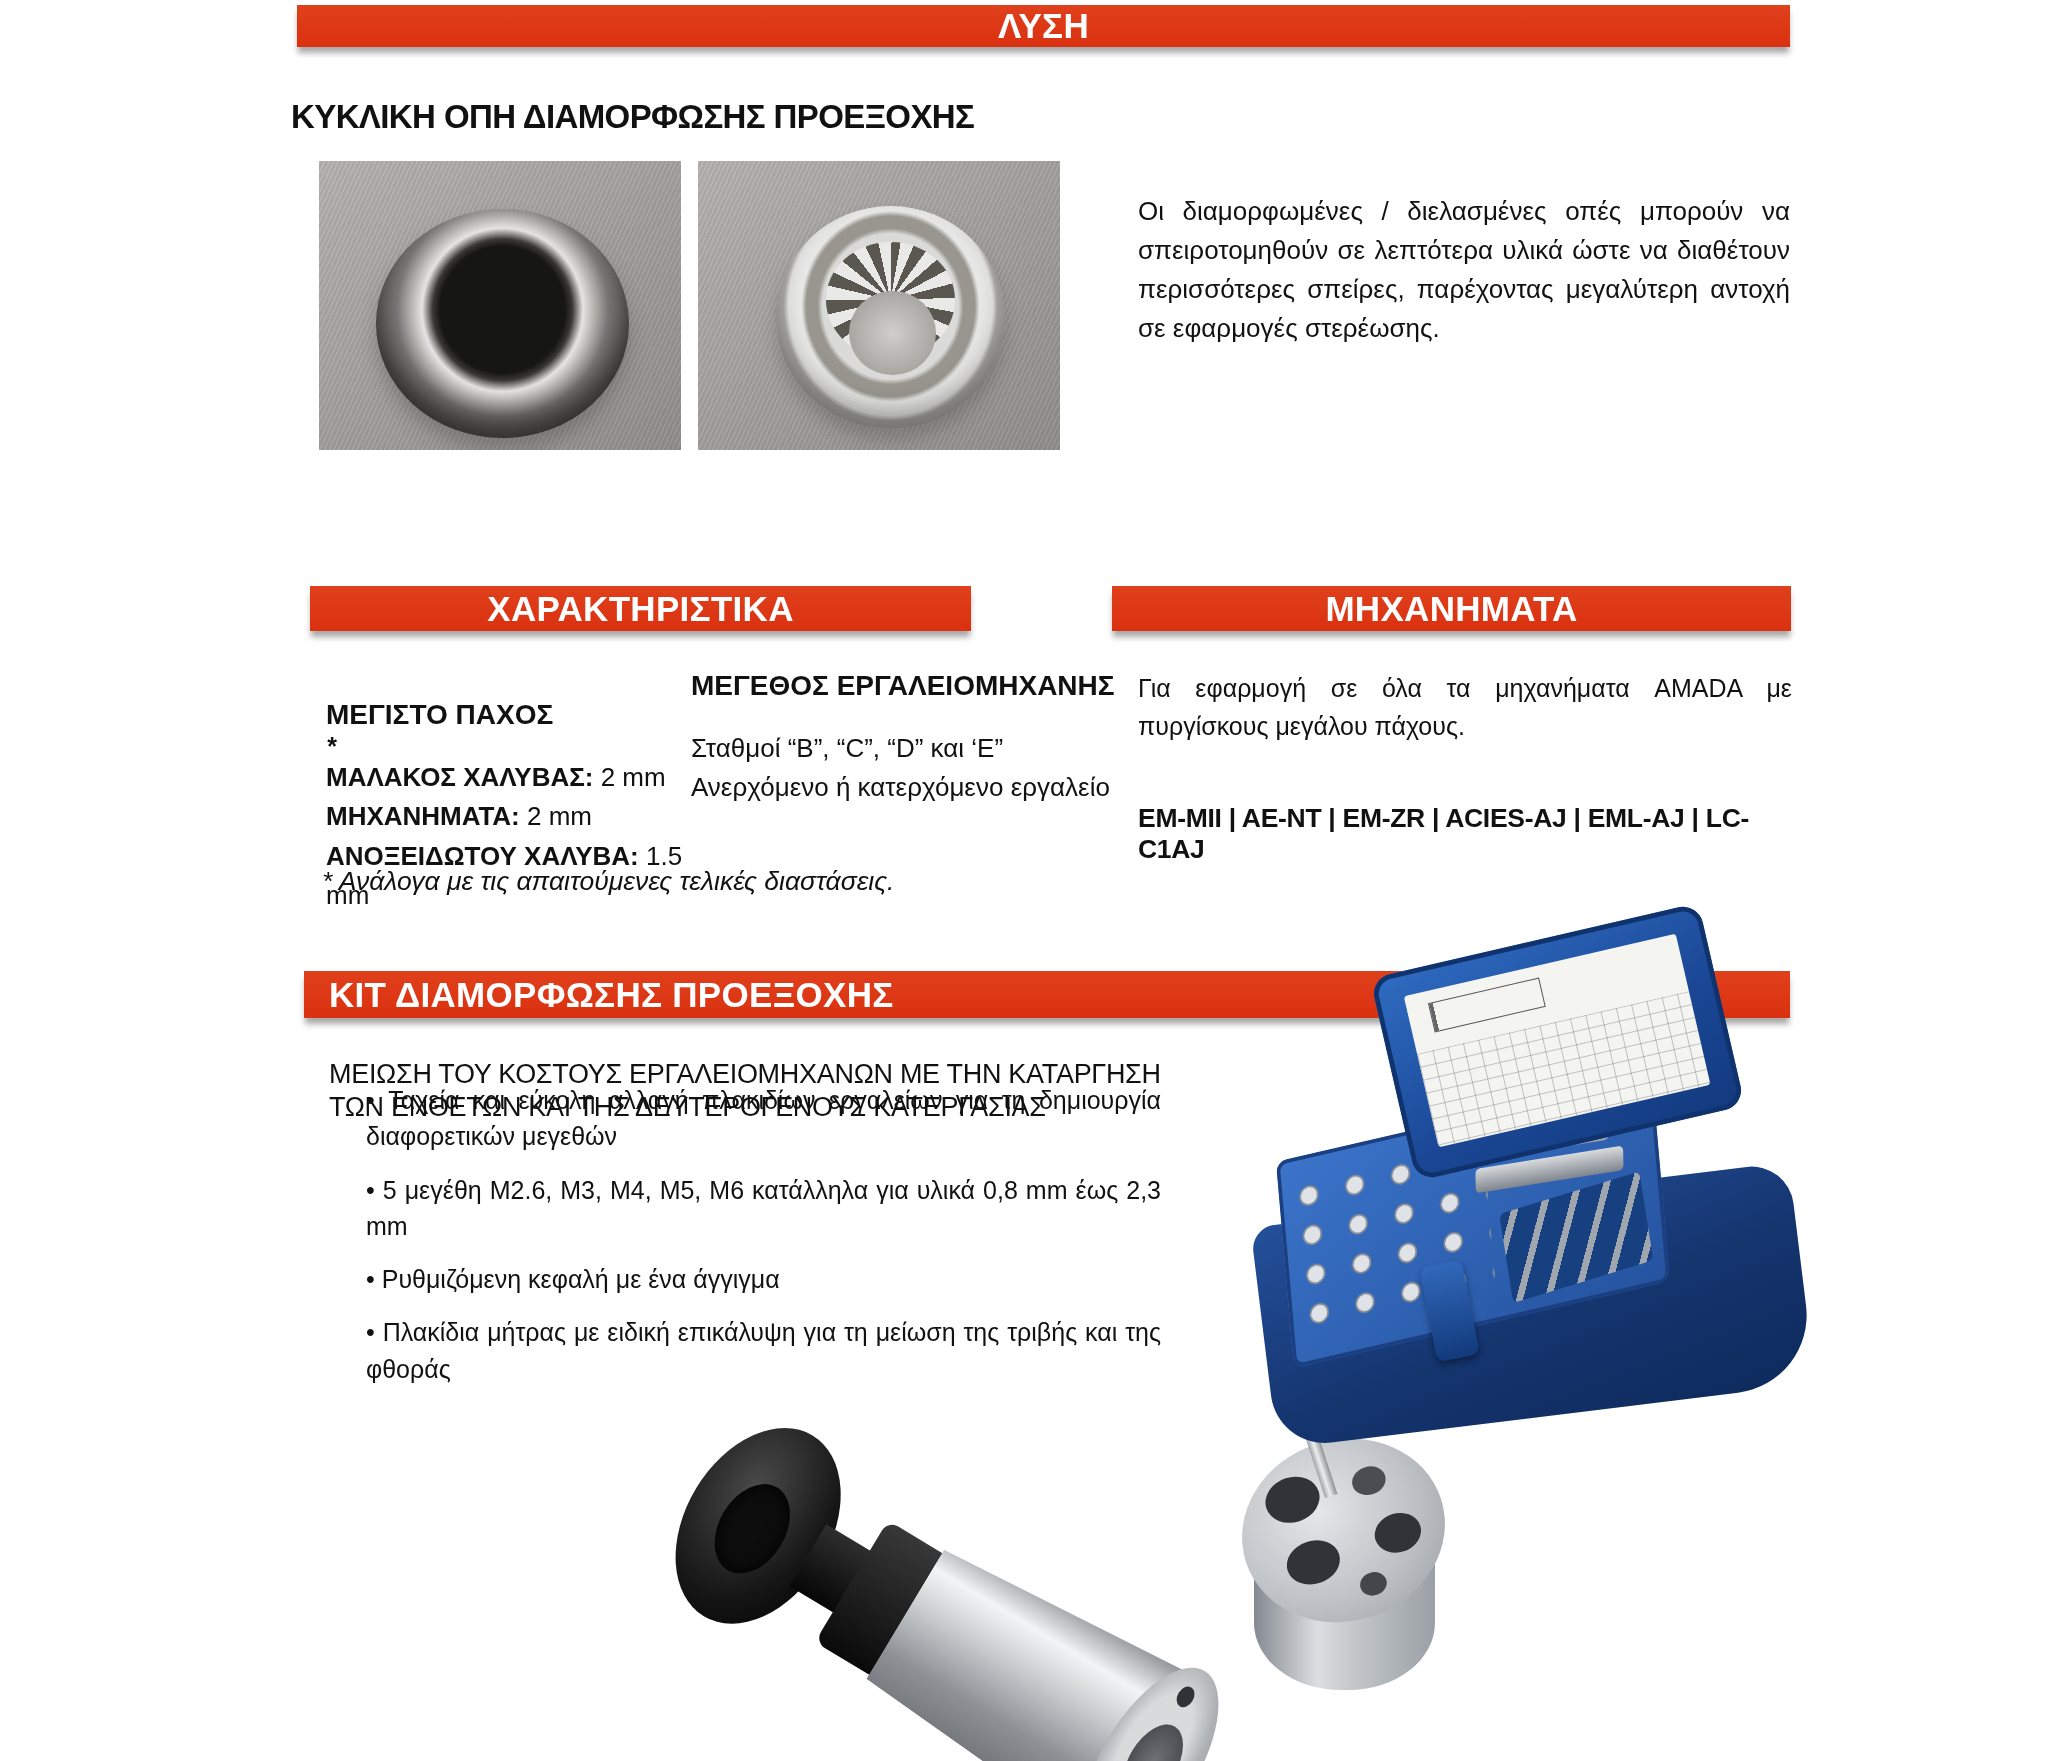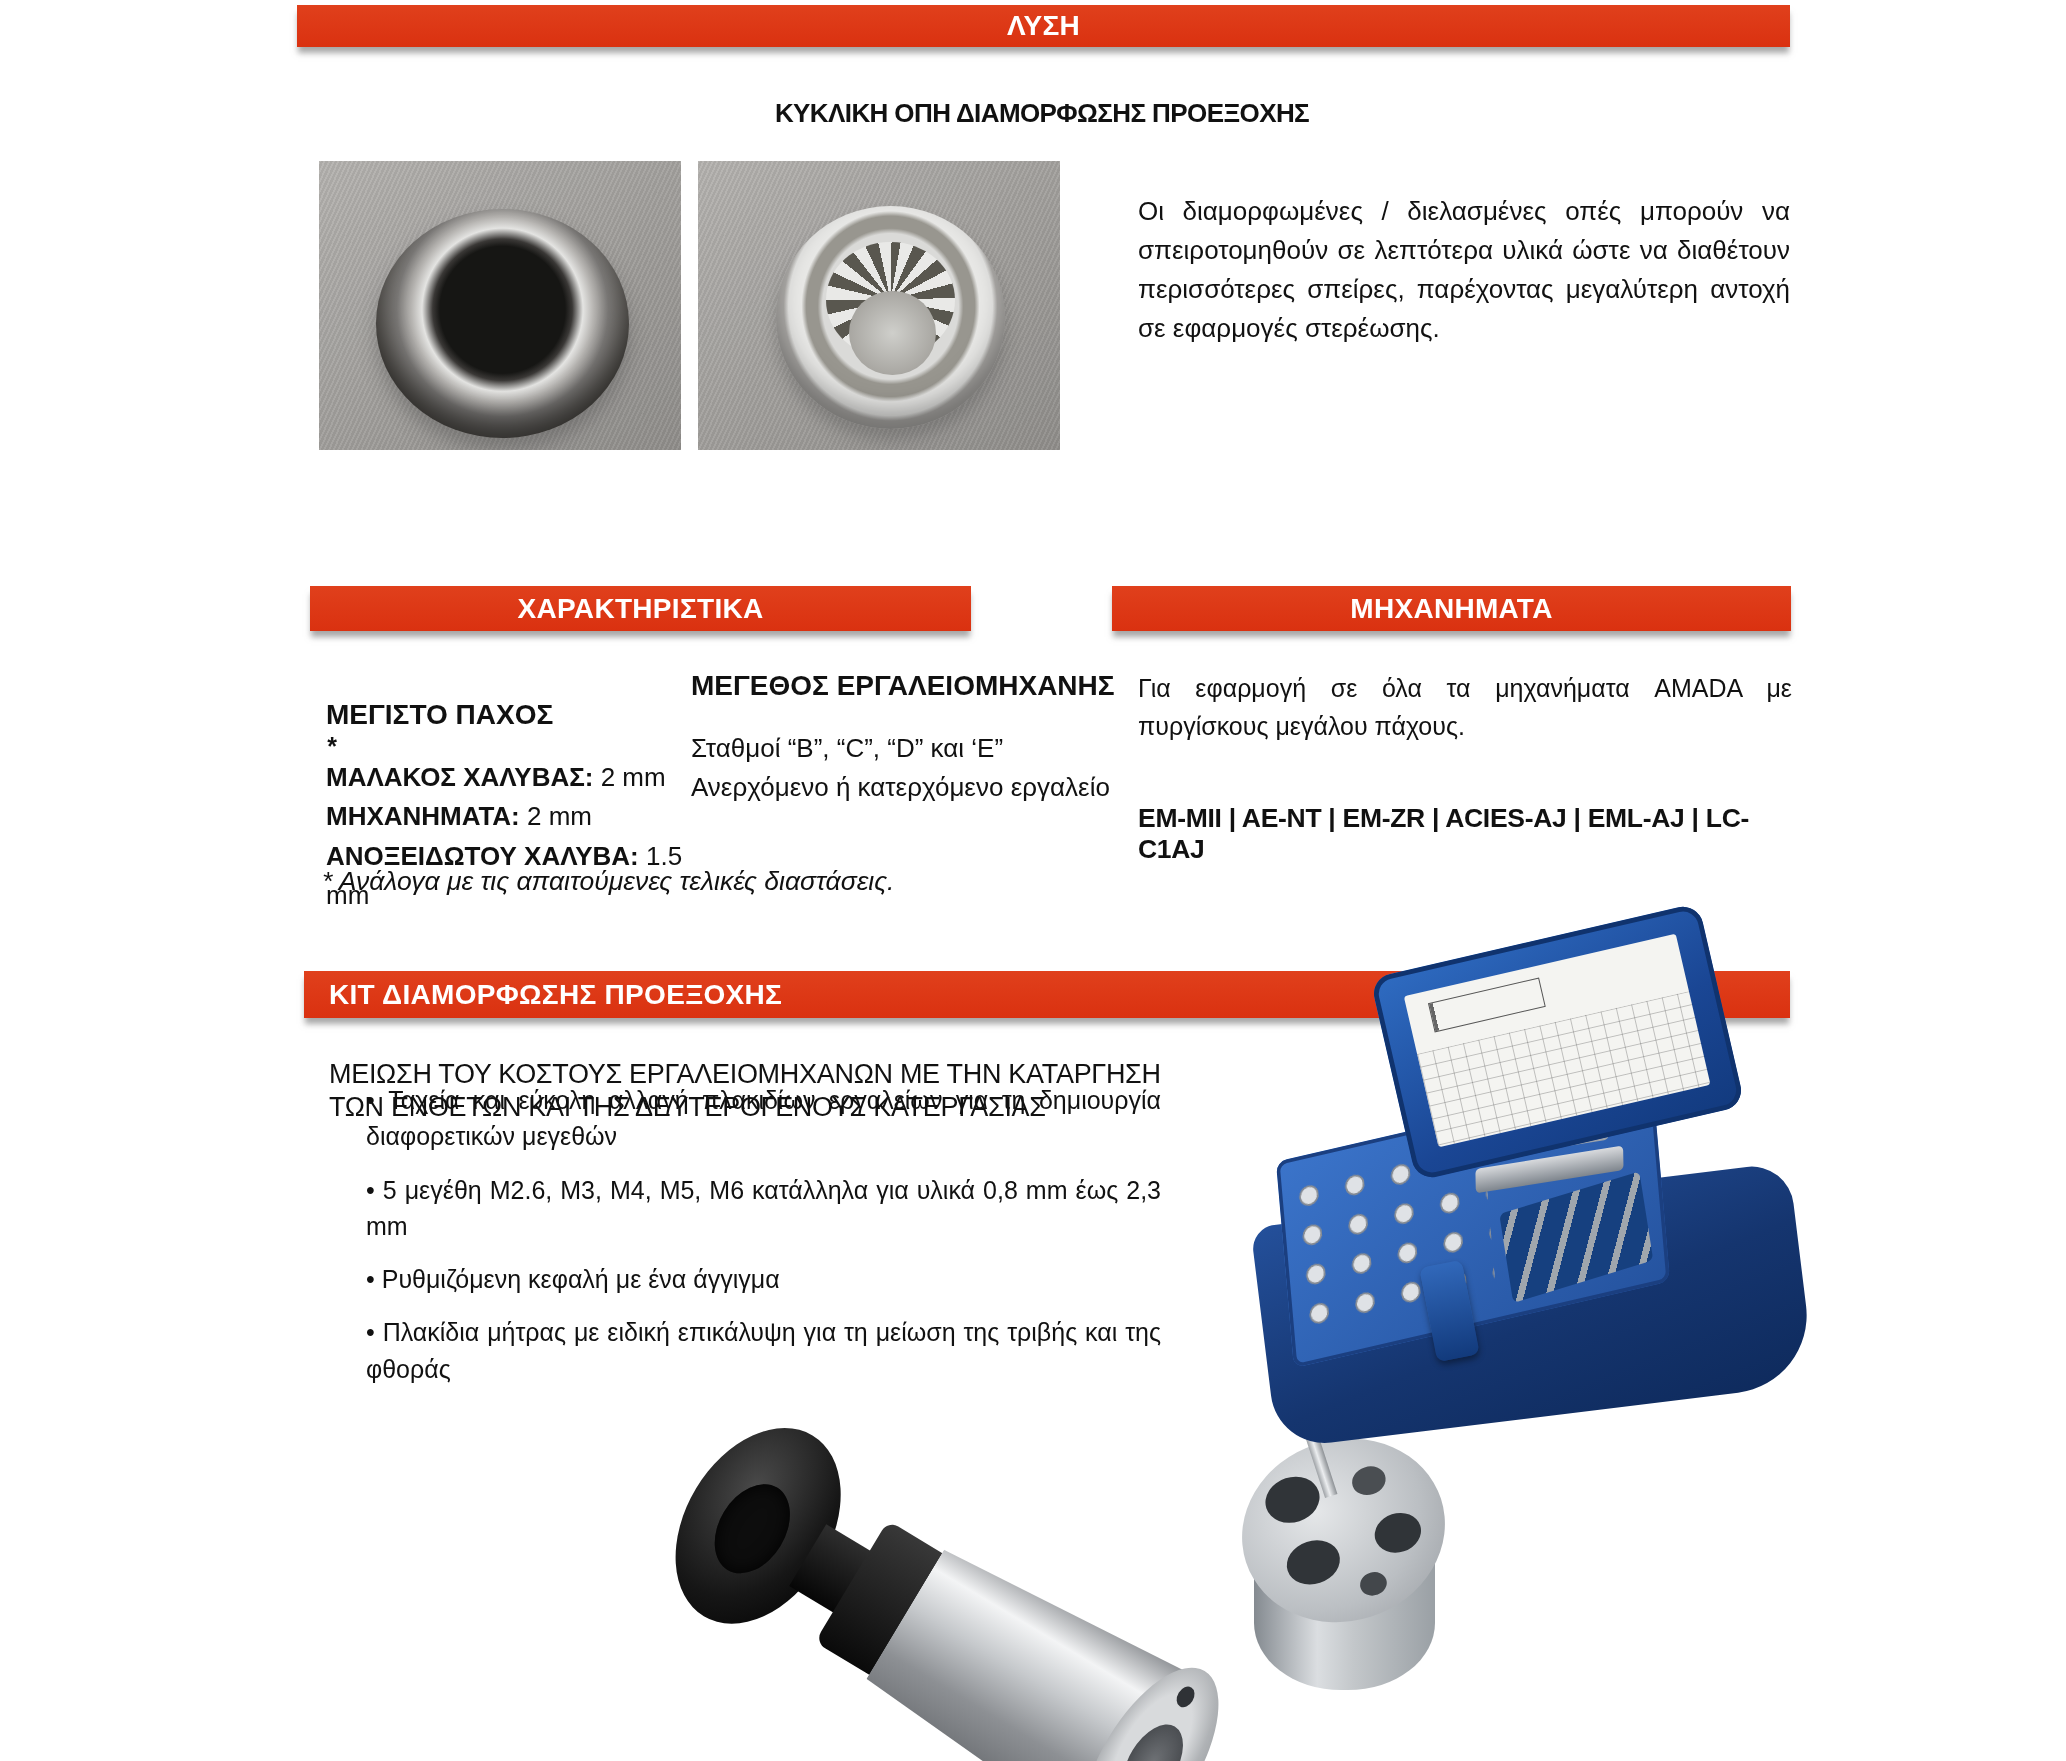--- a/index.html
+++ b/index.html
@@ -1,31 +1,31 @@
 <!DOCTYPE html>
 <html style="font-size:9.6px"><head>
 <meta charset="utf-8">
 <style>
   html,body{margin:0;padding:0;background:#ffffff;}
   .page{position:relative;width:2066px;height:1761px;background:#ffffff;
         font-family:"Liberation Sans",sans-serif;color:#111;overflow:hidden;}
 
   
   .banner{position:absolute;background:linear-gradient(180deg,#e0401c 0%,#da3110 100%);
-          color:#fff;font-weight:700;font-size:28px;letter-spacing:0.3px;
+          color:#fff;font-weight:700;font-size:35px;letter-spacing:0.3px;
           display:flex;align-items:center;box-shadow:0 7.2px 6px -1.2px rgba(110,110,110,.6);}
   .banner.center{justify-content:center;}
   #banner-solution{left:297px;top:4.8px;width:1493px;height:42px;}
   #banner-characteristics{left:310px;top:586px;width:661px;height:45px;}
   #banner-machines{left:1112px;top:586px;width:679px;height:45px;}
   #banner-kit{left:304px;top:971px;width:1486px;height:47px;padding-left:25px;box-sizing:border-box;z-index:1;}
 
   
-  .section-title{position:absolute;left:301px;top:98px;width:1482px;text-align:center;
-                 font-size:26px;font-weight:700;letter-spacing:-0.6px;}
+  .section-title{position:absolute;left:291px;top:98px;width:1482px;
+                 font-size:33px;font-weight:700;letter-spacing:-0.6px;}
   .photo{position:absolute;top:161px;width:362px;height:289px;
          background:linear-gradient(145deg,#b5b3b0 0%,#a4a29f 45%,#908e8b 100%);overflow:hidden;}
   #photo-formed{left:319px;}
   #photo-tapped{left:698px;}
   .photo::before{content:"";position:absolute;inset:0;
          background:repeating-linear-gradient(115deg,rgba(255,255,255,.05) 0 1.8px,rgba(0,0,0,.05) 1.8px 4.2px);}
   .ring{position:absolute;border-radius:50%;}
   #ring-formed{left:57px;top:48px;width:253px;height:229px;
       background:radial-gradient(ellipse at 50% 44%,#161614 0 35%,#3a3836 39%,#e4e4e2 45%,#b6b4b1 51%,#7b7977 59%,#57544f 74%,#454340 100%);
       box-shadow:inset 0 -21px 27px rgba(0,0,0,.45),0 12px 18px rgba(70,70,70,.35);}

